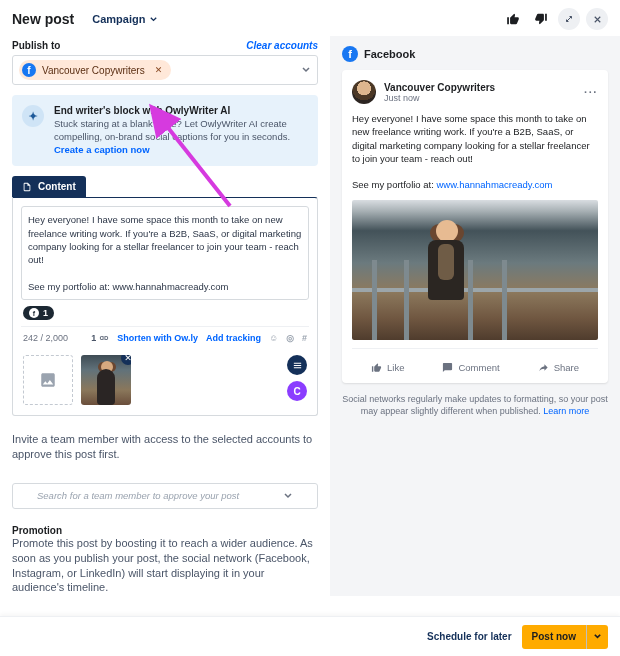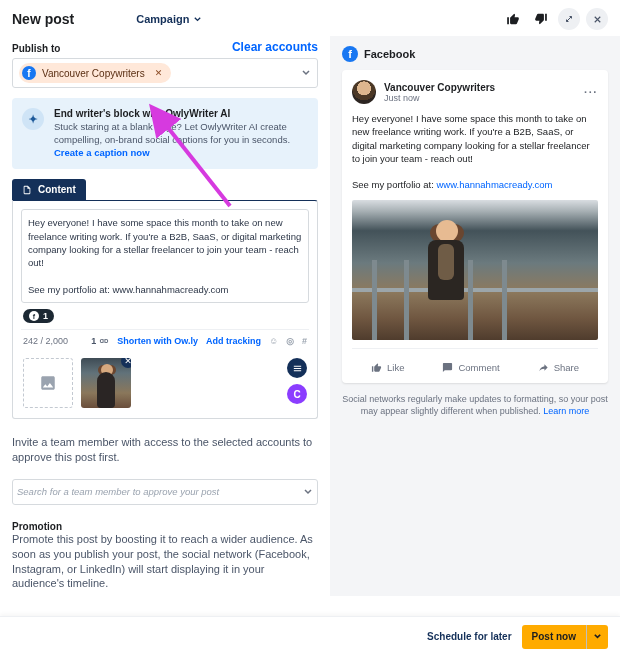--- a/index.html
+++ b/index.html
@@ -12,21 +12,20 @@
     width: 620px;
     height: 656px;
     overflow: hidden;
     position: relative;
   }
   
   .topbar {
     display: flex;
     align-items: center;
     padding: 8px 12px 6px 12px;
-    gap: 44px;
   }
   .topbar-title { font-size: 14px; font-weight: 700; }
   .campaign {
     display: flex; align-items: center; gap: 4px;
     margin-left: 18px; color: #143059; font-weight: 600;
   }
   .campaign svg { width: 9px; height: 9px; }
   .top-icons { margin-left: auto; display: flex; align-items: center; gap: 6px; }
   .icon-btn {
     width: 22px; height: 22px; display: flex; align-items: center; justify-content: center;
@@ -42,21 +41,21 @@
   }
   .right {
     flex: 1;
     background: #f4f5f7;
     padding: 10px 12px;
     overflow-y: auto;
   }
   
   .row-head { display: flex; justify-content: space-between; align-items: flex-end; margin: 4px 0; }
   .row-head .lbl { font-weight: 600; font-size: 10px; }
-  .row-head .link { color: #0065ff; font-weight: 600; font-size: 12px; cursor: pointer; }
+  .row-head .link { color: #0065ff; font-weight: 600; font-size: 10px; cursor: pointer; font-style: italic; }
   .account-select {
     border: 1px solid #d6dade;
     border-radius: 3px;
     padding: 4px 6px;
     display: flex; align-items: center;
     justify-content: space-between;
   }
   .acct-chip {
     display:flex;align-items:center;gap:6px;
     background:#ffe8d9;
@@ -146,22 +145,22 @@
     font-size:9px;cursor:pointer;
   }
   .side-bubbles { margin-left:auto;display:flex;flex-direction:column;gap:6px; }
   .bubble { width:20px;height:20px;border-radius:50%;display:flex;align-items:center;justify-content:center;color:#fff;font-size:10px;font-weight:700;cursor:pointer; }
   .bub-blue{background:#143059;} .bub-purple{background:#8b3dff;}
   
   .section { margin-top:16px; }
   .sect-title { font-weight:700;font-size:10px; }
   .sect-desc { color:#4a5568;font-size:11px;line-height:1.35; }
   .approval-input {
-    margin-top:14px;border:1px solid #d6dade;border-radius:3px;
-    padding:6px 4px;display:flex;align-items:center;justify-content:space-between;
+    margin-top:21px;border:1px solid #d6dade;border-radius:3px;
+    padding:6px 24px;display:flex;align-items:center;justify-content:space-between;
     color:#9aa3af;font-style:italic;font-size:9.5px;min-height:26px;
   }
   .checkbox-row { display:flex;align-items:center;gap:6px;margin-top:6px;font-size:10px;font-weight:600; }
   .checkbox-row .cb { width:11px;height:11px;border:1px solid #6b7280;border-radius:2px; }
   
   .preview-hdr { display:flex;align-items:center;gap:6px;margin-bottom:8px; }
   .preview-hdr .fb-badge { width:16px;height:16px;font-size:11px; }
   .preview-title { font-weight:700;font-size:11px; }
   .fb-card { background:#fff;border-radius:4px;padding:10px;box-shadow:0 1px 2px rgba(0,0,0,.1); }
   .fb-card-head { display:flex;align-items:center;gap:8px; }

